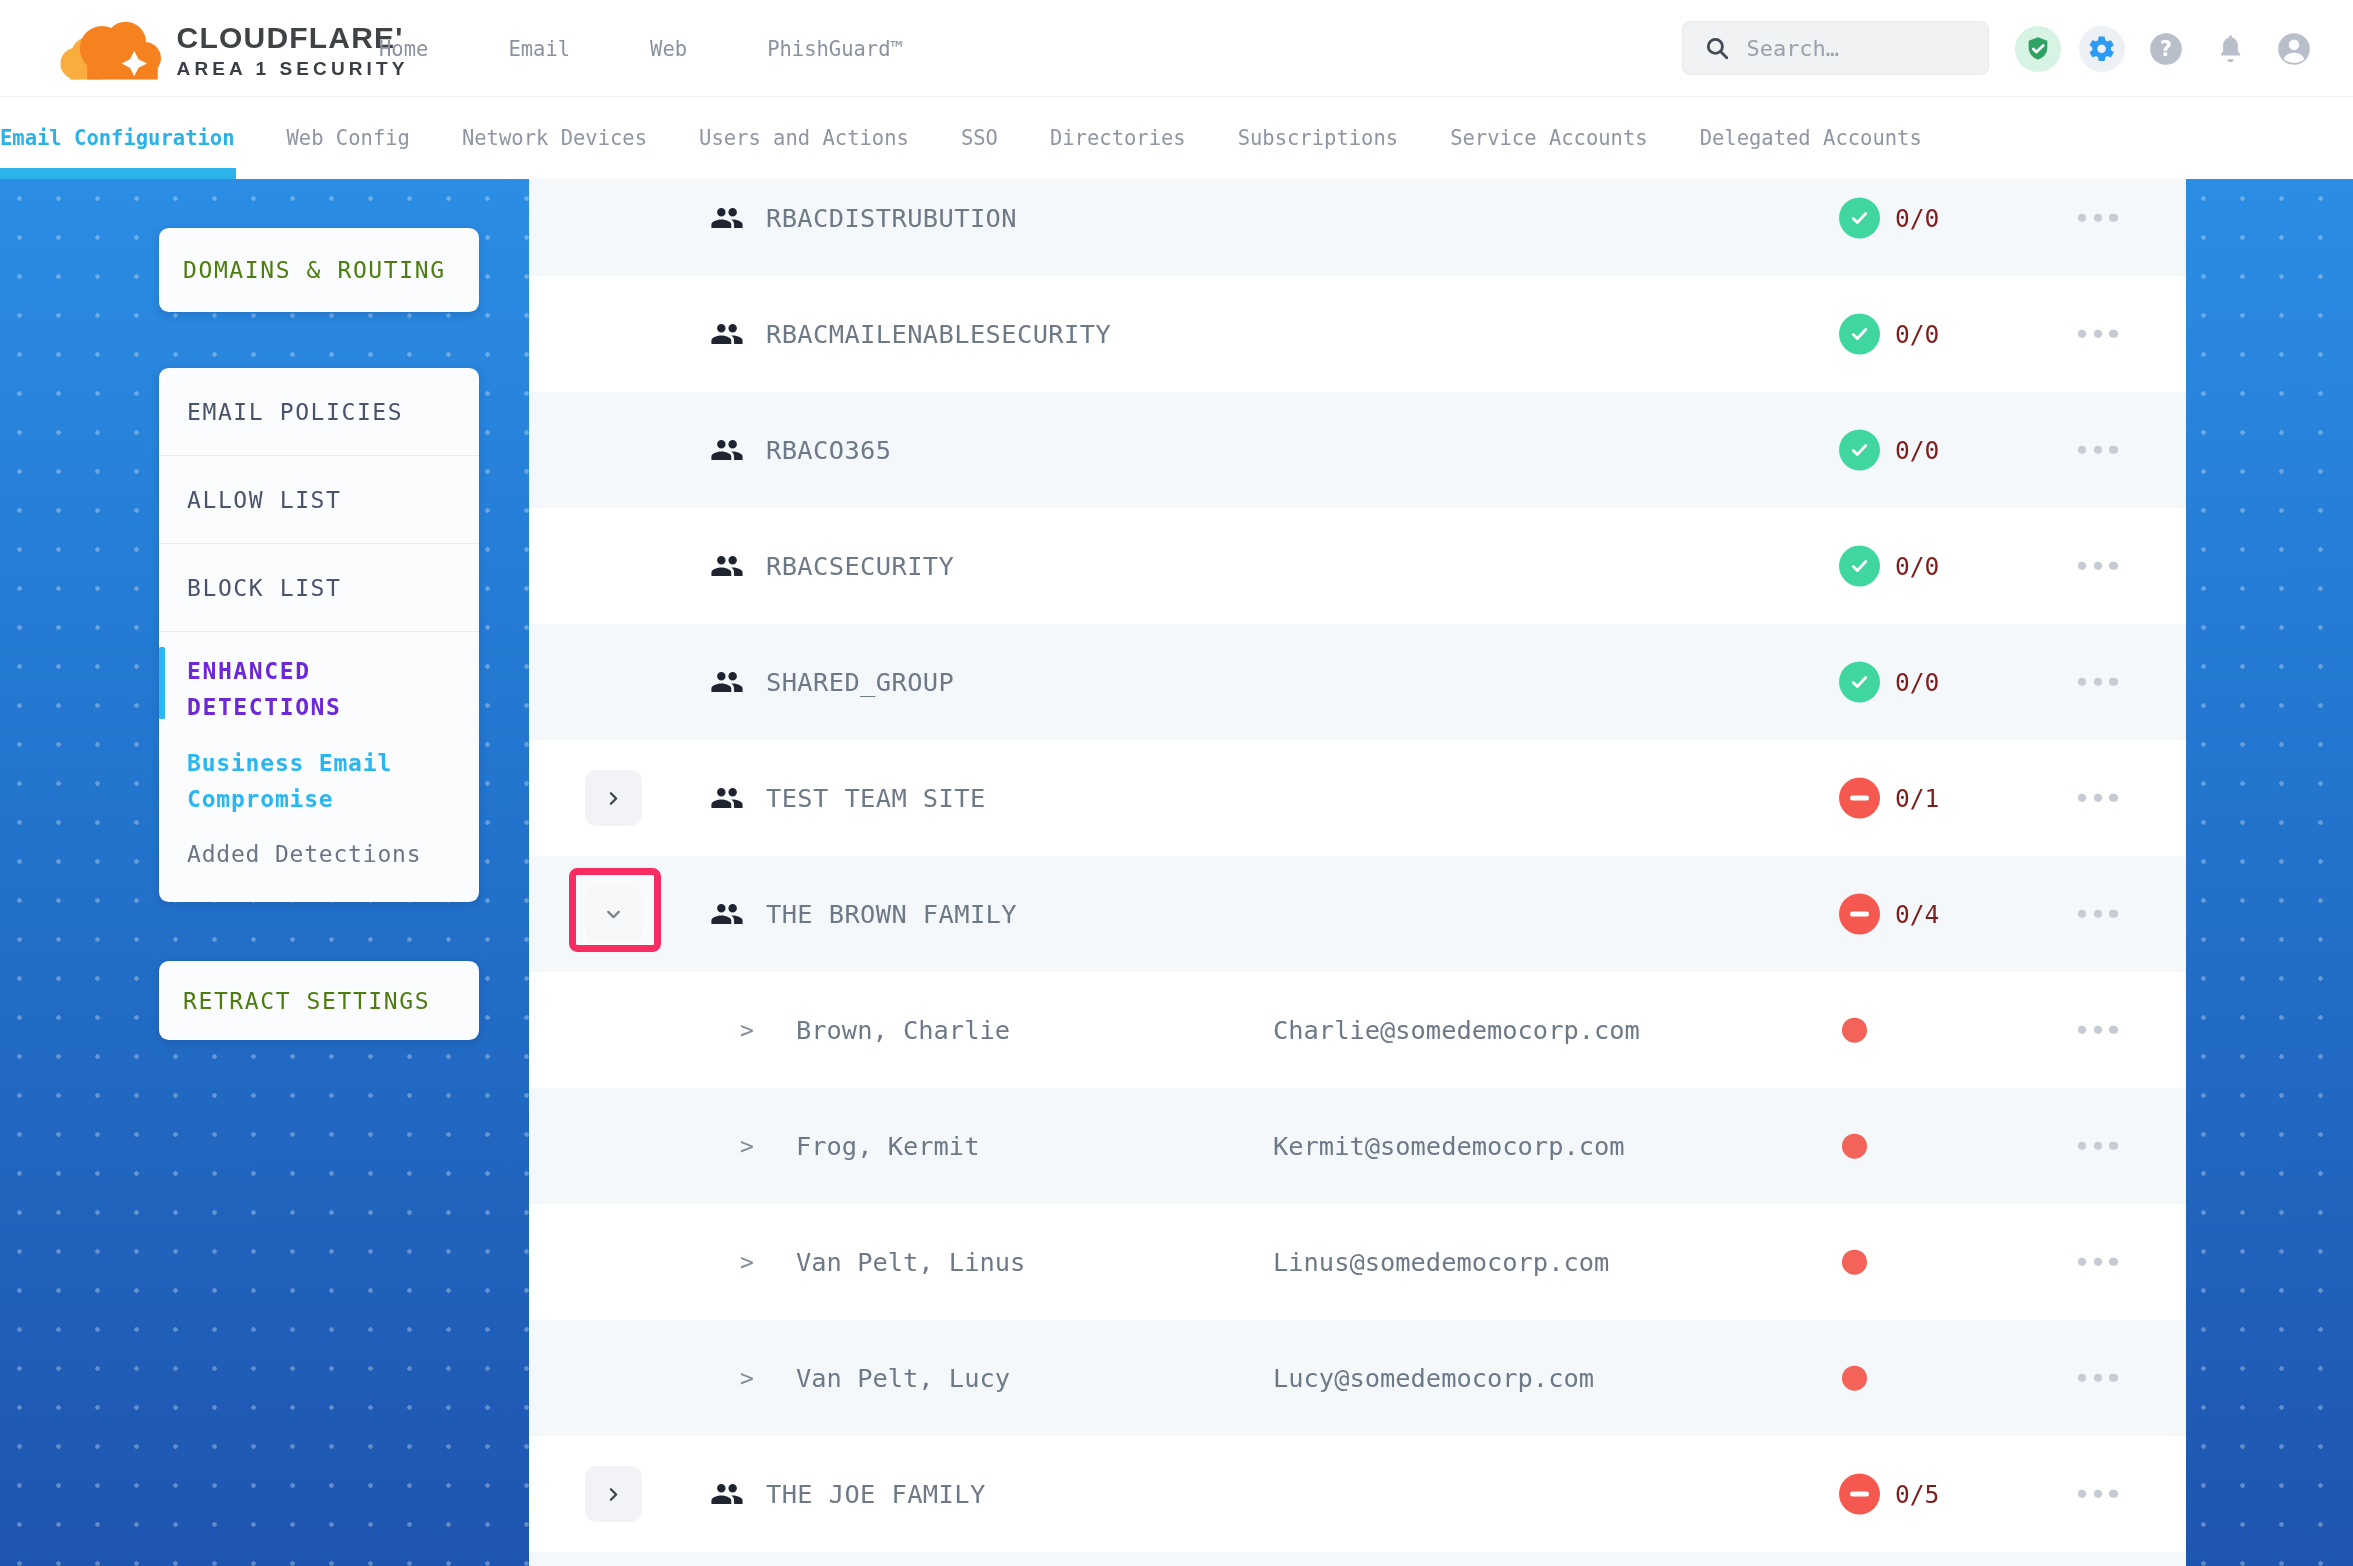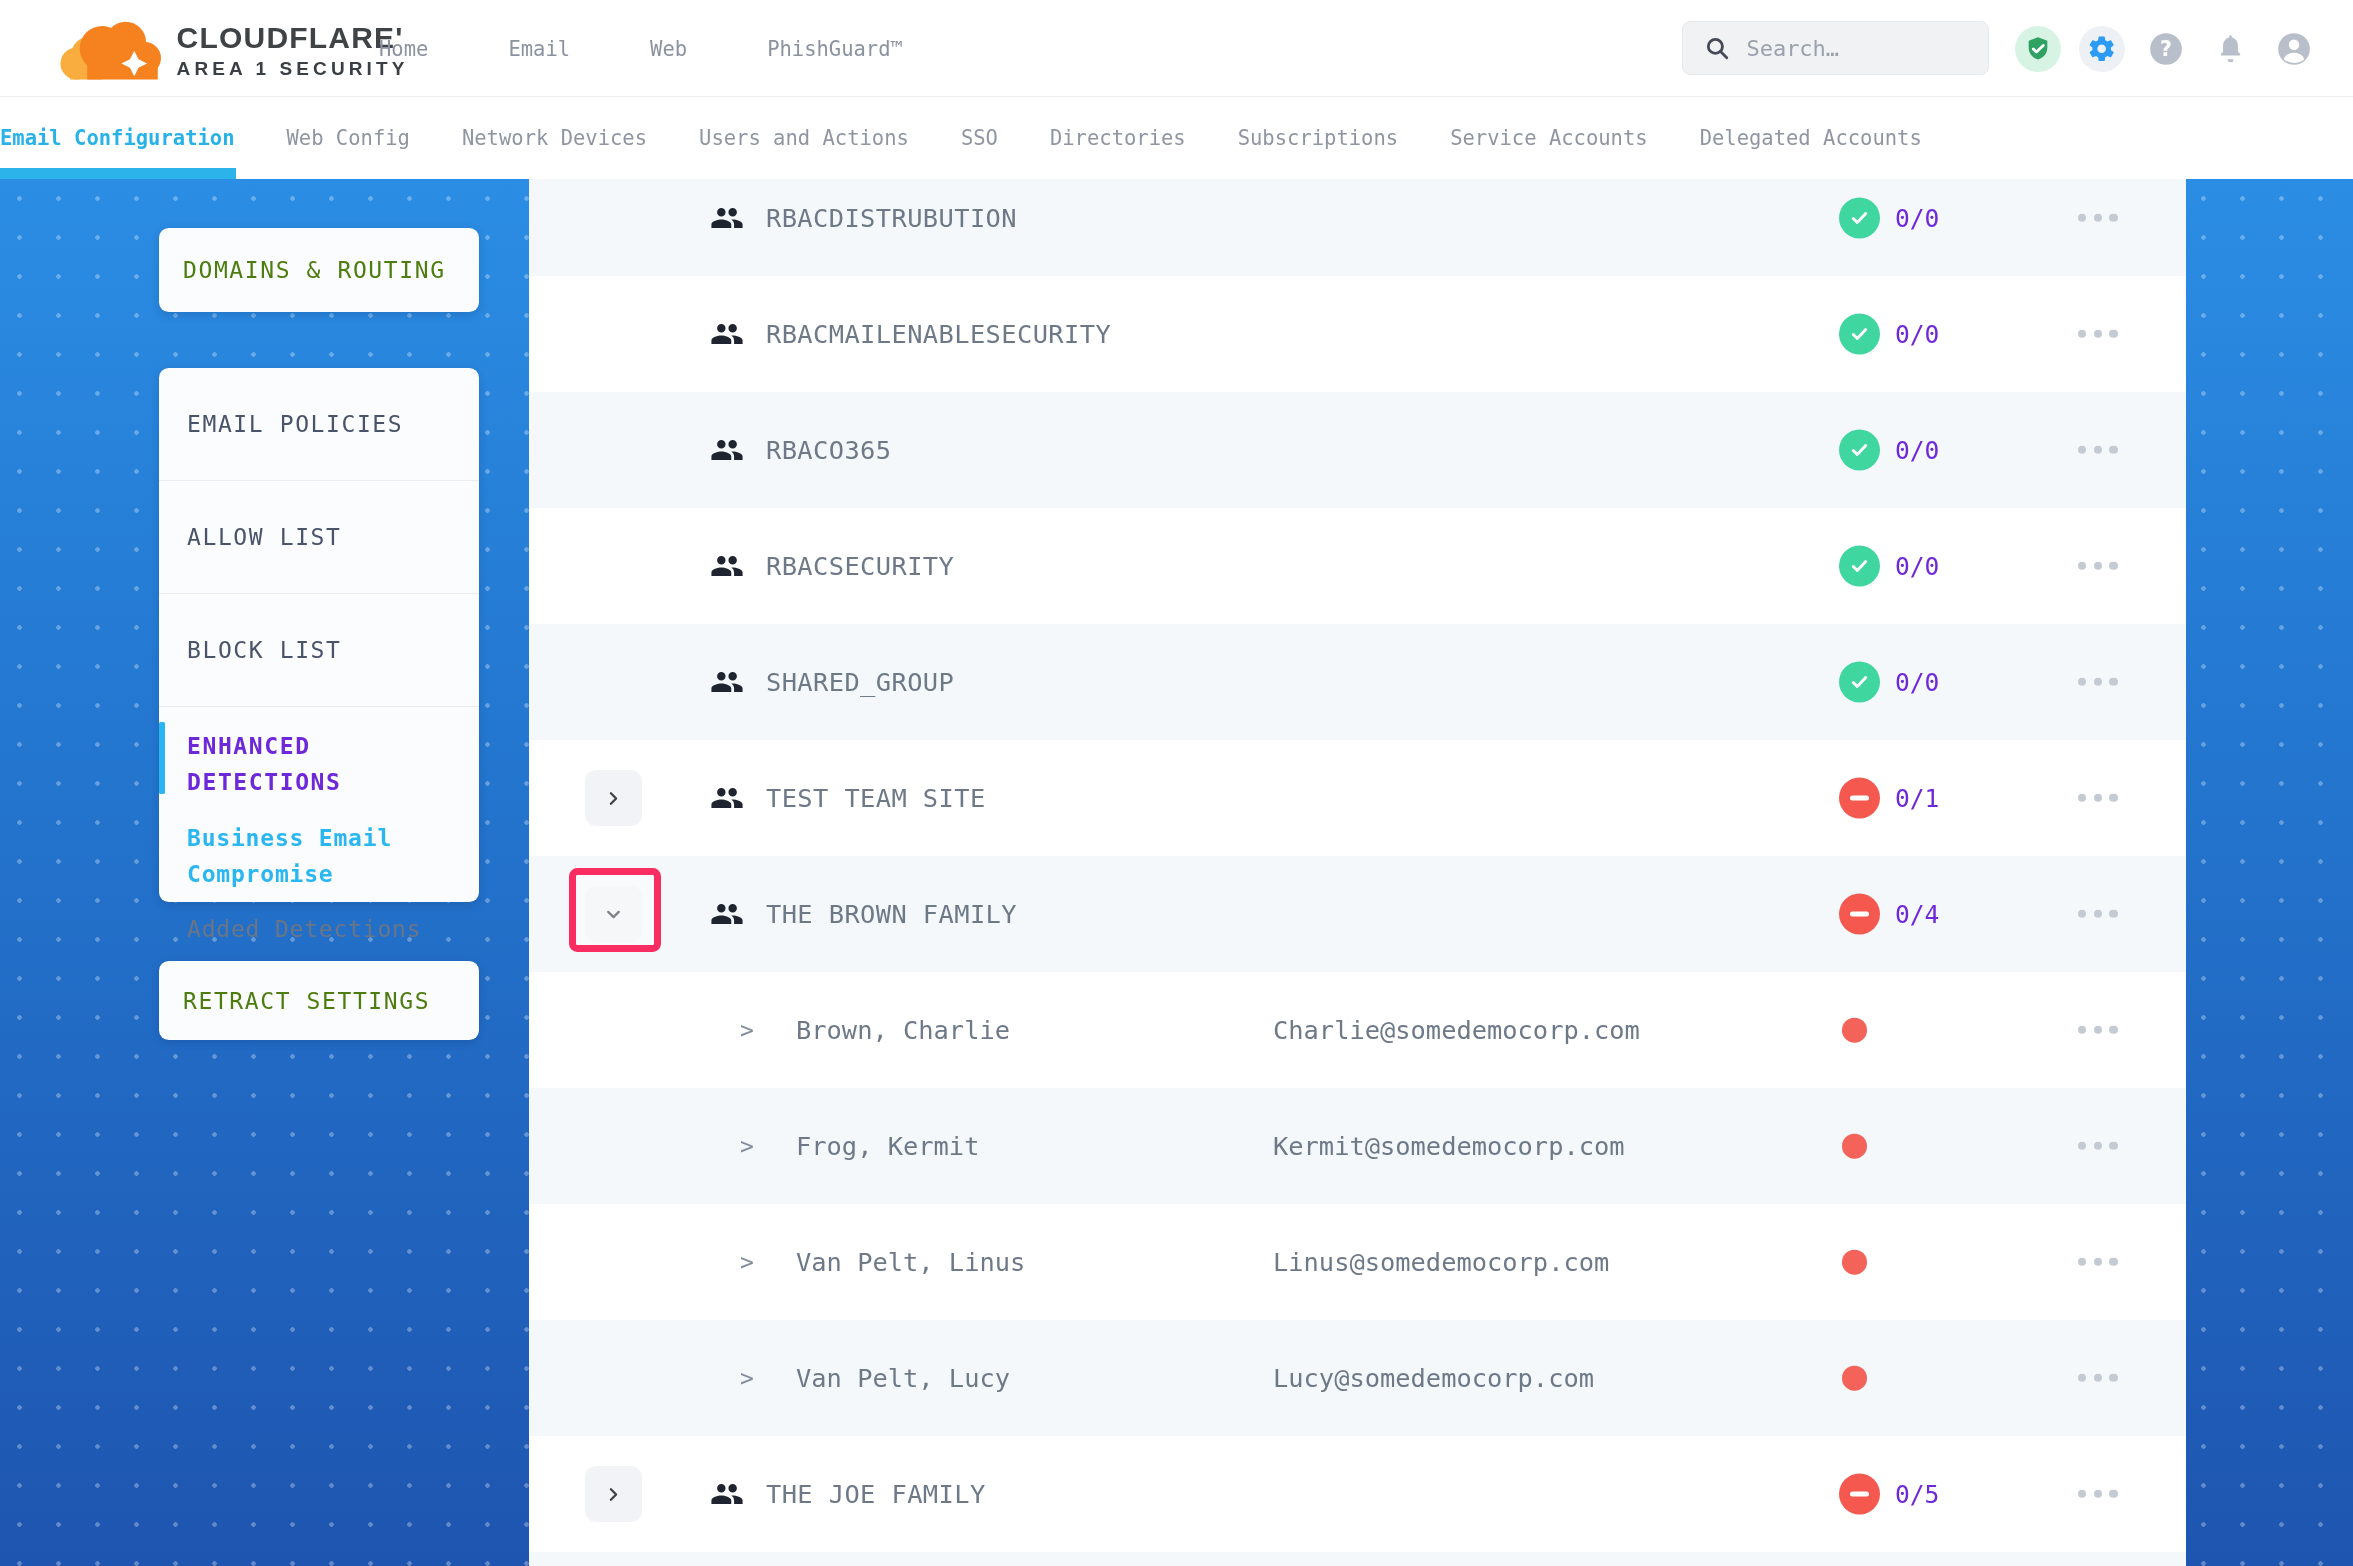--- a/index.html
+++ b/index.html
@@ -67,21 +67,21 @@
     position:absolute; left:159px; width:320px; background:#fbfcfd;
     border-radius:9.8px; z-index:10; box-shadow:0 2.5px 8.2px rgba(15,45,100,0.20);
     color:#3f4a5c;
   }
   #card-domains { top:228px; height:84px; display:flex; align-items:center; }
   #card-domains .card-label, #card-retract .card-label {
     padding-left:24px; font-size:23px; letter-spacing:1.6px; color:#4d7c0f;
   }
   #card-policies { top:368px; height:534px; }
   .pol-item {
-    height:113px; display:flex; align-items:center; padding-left:28px;
+    height:88px; display:flex; align-items:center; padding-left:28px;
     font-size:23px; letter-spacing:1.6px; color:#49536a; border-bottom:0.8px solid #e9ecef; cursor:pointer;
   }
   .pol-section { position:relative; padding:21px 24.6px 0 28px; }
   .pol-title { font-size:23px; font-weight:700; letter-spacing:1.6px; color:#6d28d9; line-height:36px; width:213px; }
   .pol-link  { font-size:23px; letter-spacing:0.8px; line-height:36px; margin-top:19.7px; cursor:pointer; }
   .pol-link.active { color:#2ab6f1; font-weight:700; }
   .pol-link.plain  { color:#6b7585; }
   .active-bar {
     position:absolute; left:0; top:14.8px; width:5.7px; height:72px; background:#2ab6f1; border-radius:1.6px;
   }
@@ -114,21 +114,21 @@
   .badge {
     position:absolute; left:1310px; top:50%; transform:translateY(-50%);
     width:41px; height:41px; border-radius:50%;
     display:flex; align-items:center; justify-content:center;
   }
   .badge.ok      { background:#40d6a0; }
   .badge.blocked { background:#f4584f; }
   .badge .minus  { width:19.7px; height:4.1px; background:#ffffff; border-radius:2.5px; }
   .count {
     position:absolute; left:1366px; top:50%; transform:translateY(-50%);
-    font-size:24.6px; color:#6d28d9; white-space:nowrap;
+    font-size:24.6px; color:#7f1d1d; white-space:nowrap;
   }
   .alert-dot {
     position:absolute; left:1313px; top:50%; transform:translateY(-50%);
     width:24.6px; height:24.6px; border-radius:50%; background:#f4635a;
   }
   .menu-dots {
     position:absolute; left:1546px; top:50%; transform:translateY(-50%);
     display:flex; gap:7.4px; cursor:pointer; padding:8.2px 3.3px;
   }
   .menu-dots i { width:8.2px; height:8.2px; border-radius:50%; background:#c5cbd3; }

